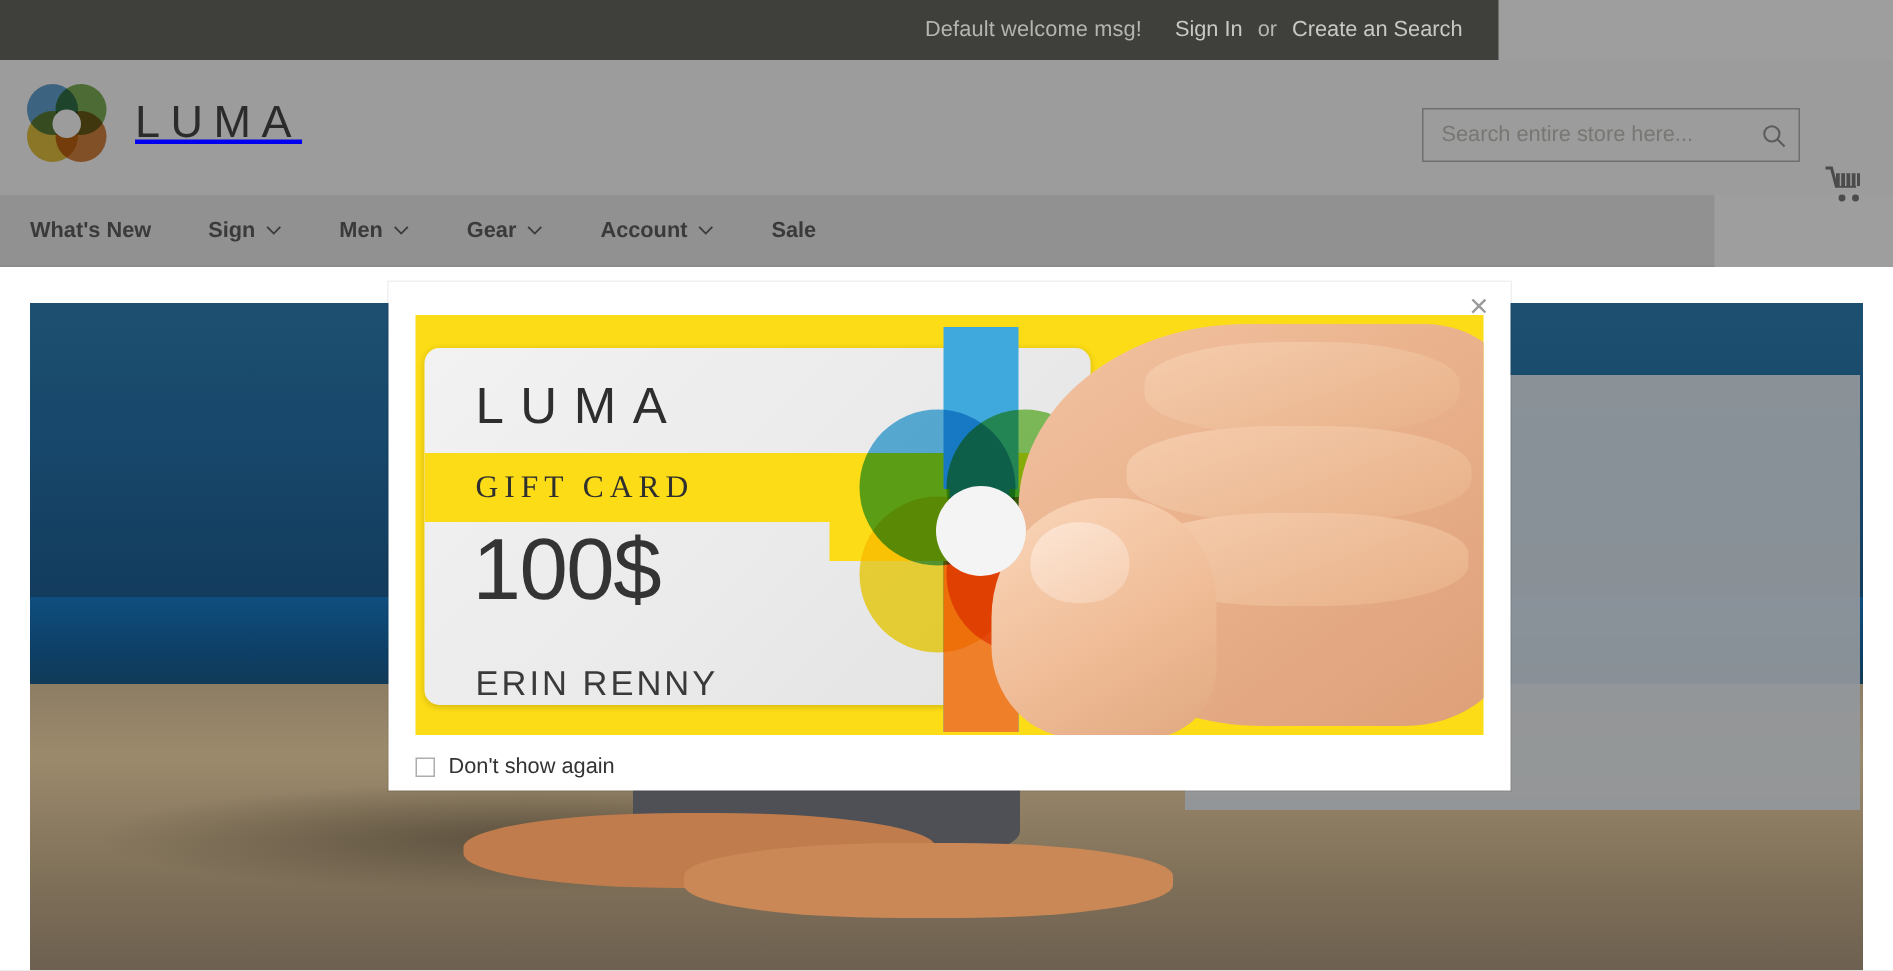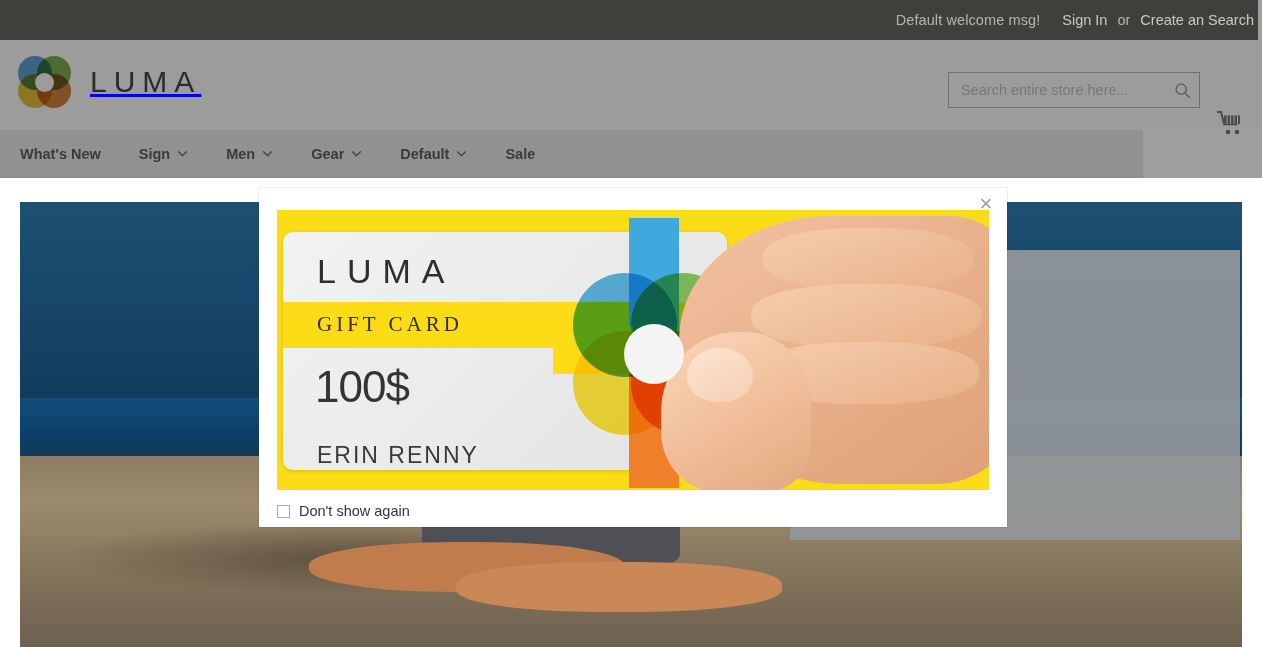--- a/index.html
+++ b/index.html
@@ -7,24 +7,24 @@
     width: 1262px; height: 647px;
     font-family: "Liberation Sans", sans-serif;
     overflow: hidden;
     background: #ffffff;
   }
 
   .page { position: relative; width: 1262px; height: 647px; background: #9e9e9e; }
 
   
   .topbar {
-    position: absolute; top: 0; left: 0; width: 1258px; height: 40px;
+    position: absolute; top: 0; left: 0; width: 999px; height: 40px;
     background: #3f3f3c;
     display: flex; align-items: center; justify-content: flex-end;
-    padding-right: 4px;
+    padding-right: 24px;
   }
   .topbar-inner { display: flex; align-items: center; gap: 0; }
   .welcome-msg { color: #b5b5b0; font-size: 14.5px; margin-right: 22px; letter-spacing: .1px; }
   .top-link { color: #c9c9c4; font-size: 14.5px; text-decoration: none; }
   .top-or { color: #b5b5b0; font-size: 14.5px; margin: 0 10px; }
 
   
   .header {
     position: absolute; top: 40px; left: 0; width: 1262px; height: 90px;
     background: #9c9c9c;
@@ -180,22 +180,22 @@
   }
   .card-luma {
     position: absolute; left: 34px; top: 20px;
     font-size: 34px; letter-spacing: 11px; color: #2e2e2e; font-weight: 400;
   }
   .card-gift {
     position: absolute; left: 34px; top: 80px;
     font-size: 21px; letter-spacing: 4px; color: #2f2f2f; font-family: Liberation Serif, serif;
   }
   .card-amount {
-    position: absolute; left: 32px; top: 130px;
-    font-size: 44px; color: #343434; font-weight: 400; letter-spacing: -1px;
+    position: absolute; left: 32px; top: 114px;
+    font-size: 58px; color: #343434; font-weight: 400; letter-spacing: -1px;
   }
   .card-name {
     position: absolute; left: 34px; top: 210px;
     font-size: 23px; letter-spacing: 2px; color: #3a3a3a;
   }
 
   
   .card-logo { position: absolute; left: 276px; top: 8px; width: 200px; height: 270px; }
   .cross-v {
     position: absolute; left: 76px; top: 0; width: 50px; height: 270px;
@@ -325,21 +325,21 @@
         <path d="M1 1.5 L6 6.5 L11 1.5" fill="none" stroke="#3a3a3a" stroke-width="1.4"></path>
       </svg>
     </div>
     <div class="nav-item">
       <span>Gear</span>
       <svg class="chev" viewBox="0 0 12 8">
         <path d="M1 1.5 L6 6.5 L11 1.5" fill="none" stroke="#3a3a3a" stroke-width="1.4"></path>
       </svg>
     </div>
     <div class="nav-item">
-      <span>Default</span>
+      <span>Account</span>
       <svg class="chev" viewBox="0 0 12 8">
         <path d="M1 1.5 L6 6.5 L11 1.5" fill="none" stroke="#3a3a3a" stroke-width="1.4"></path>
       </svg>
     </div>
     <div class="nav-item">
       <span>Sale</span>
     </div>
   </div>
 
   <div class="content">

